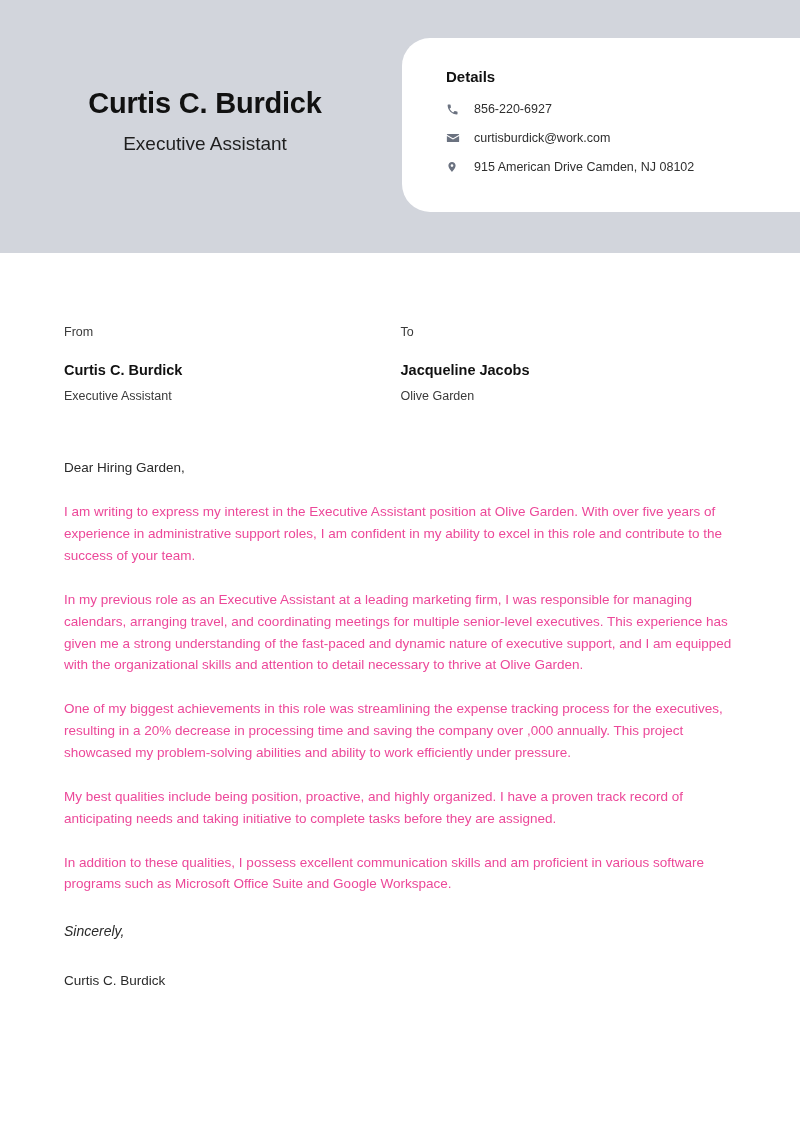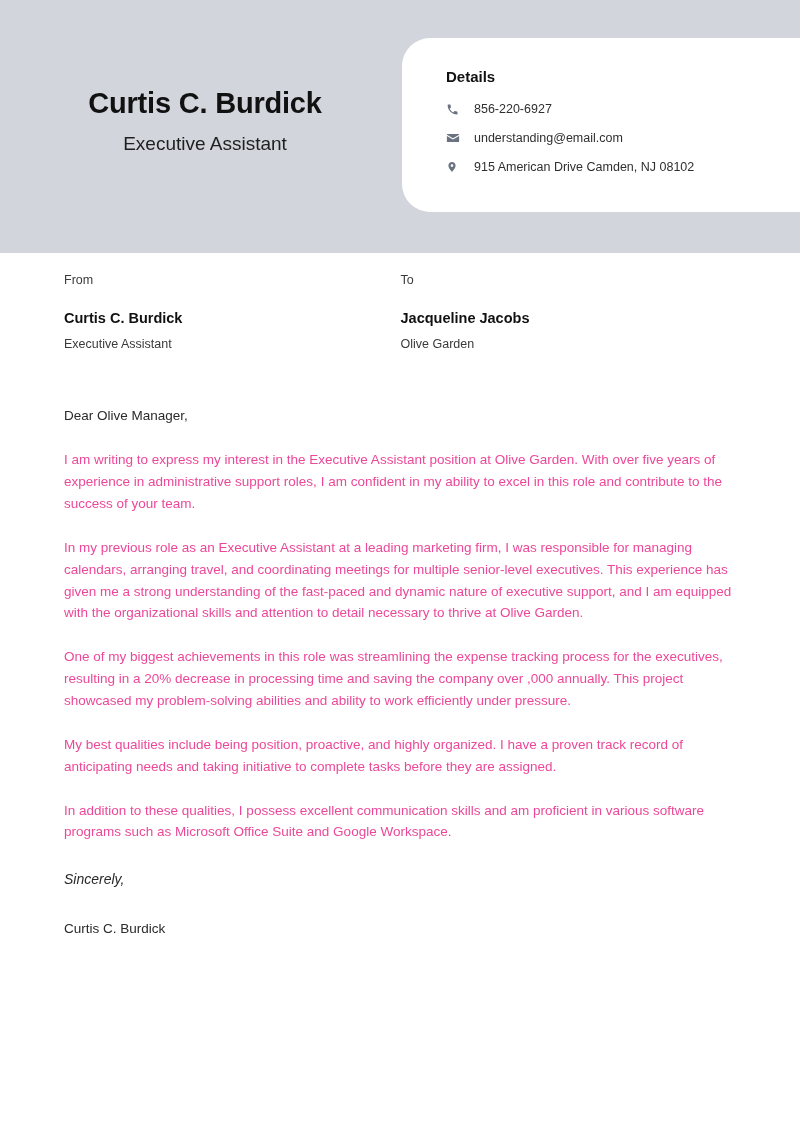--- a/index.html
+++ b/index.html
@@ -109,21 +109,21 @@
   
   .body-area {
     position: absolute;
     left: 64px;
     top: 253px;
     width: 673px;
   }
 
   .addresses {
     display: flex;
-    padding-top: 20px;
+    padding-top: 72px;
     align-items: flex-end;
   }
 
   .address-col {
     width: 50%;
   }
 
   .address-label {
     font-size: 12.5px;
     color: #3a3a3a;
@@ -198,21 +198,21 @@
         </span>
         <span class="detail-text">856-220-6927</span>
       </div>
 
       <div class="detail-row">
         <span class="detail-icon">
           <svg width="14" height="14" viewBox="0 0 24 24" aria-hidden="true">
             <path d="M2.5 5h19c.6 0 1 .4 1 1v.3l-10.5 6.2L1.5 6.3V6c0-.6.4-1 1-1zm-1 3.6 9.6 5.7c.6.3 1.2.3 1.8 0l9.6-5.7V18c0 .6-.4 1-1 1h-19c-.6 0-1-.4-1-1V8.6z"></path>
           </svg>
         </span>
-        <span class="detail-text">understanding@email.com</span>
+        <span class="detail-text">curtisburdick@work.com</span>
       </div>
 
       <div class="detail-row">
         <span class="detail-icon">
           <svg width="12" height="14" viewBox="0 0 24 24" aria-hidden="true">
             <path d="M12 2c-4 0-7.2 3.2-7.2 7.2 0 5.4 7.2 12.8 7.2 12.8s7.2-7.4 7.2-12.8C19.2 5.2 16 2 12 2zm0 9.9a2.7 2.7 0 1 1 0-5.4 2.7 2.7 0 0 1 0 5.4z"></path>
           </svg>
         </span>
         <span class="detail-text">915 American Drive Camden, NJ 08102</span>
       </div>
@@ -227,21 +227,21 @@
         <div class="address-name">Curtis C. Burdick</div>
         <div class="address-sub">Executive Assistant</div>
       </div>
       <div class="address-col">
         <div class="address-label">To</div>
         <div class="address-name">Jacqueline Jacobs</div>
         <div class="address-sub">Olive Garden</div>
       </div>
     </div>
 
-    <div class="salutation">Dear Olive Manager,</div>
+    <div class="salutation">Dear Hiring Garden,</div>
 
     <p class="letter-paragraph">I am writing to express my interest in the Executive Assistant position at Olive Garden. With over five years of experience in administrative support roles, I am confident in my ability to excel in this role and contribute to the success of your team.</p>
     <p class="letter-paragraph">In my previous role as an Executive Assistant at a leading marketing firm, I was responsible for managing calendars, arranging travel, and coordinating meetings for multiple senior-level executives. This experience has given me a strong understanding of the fast-paced and dynamic nature of executive support, and I am equipped with the organizational skills and attention to detail necessary to thrive at Olive Garden.</p>
     <p class="letter-paragraph">One of my biggest achievements in this role was streamlining the expense tracking process for the executives, resulting in a 20% decrease in processing time and saving the company over ,000 annually. This project showcased my problem-solving abilities and ability to work efficiently under pressure.</p>
     <p class="letter-paragraph">My best qualities include being position, proactive, and highly organized. I have a proven track record of anticipating needs and taking initiative to complete tasks before they are assigned.</p>
     <p class="letter-paragraph">In addition to these qualities, I possess excellent communication skills and am proficient in various software programs such as Microsoft Office Suite and Google Workspace.</p>
 
     <div class="closing">Sincerely,</div>
     <div class="signature">Curtis C. Burdick</div>
   </div>

